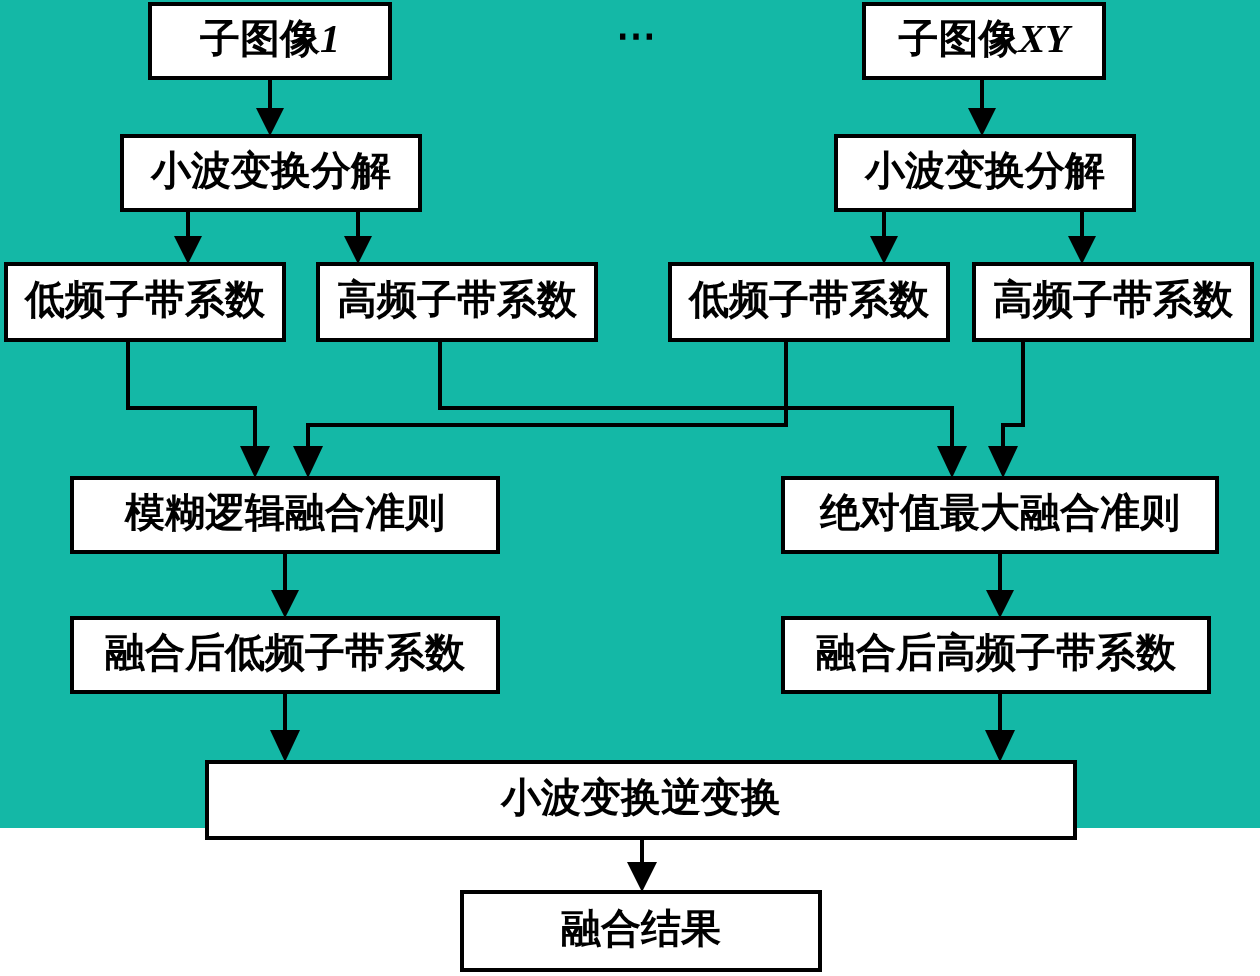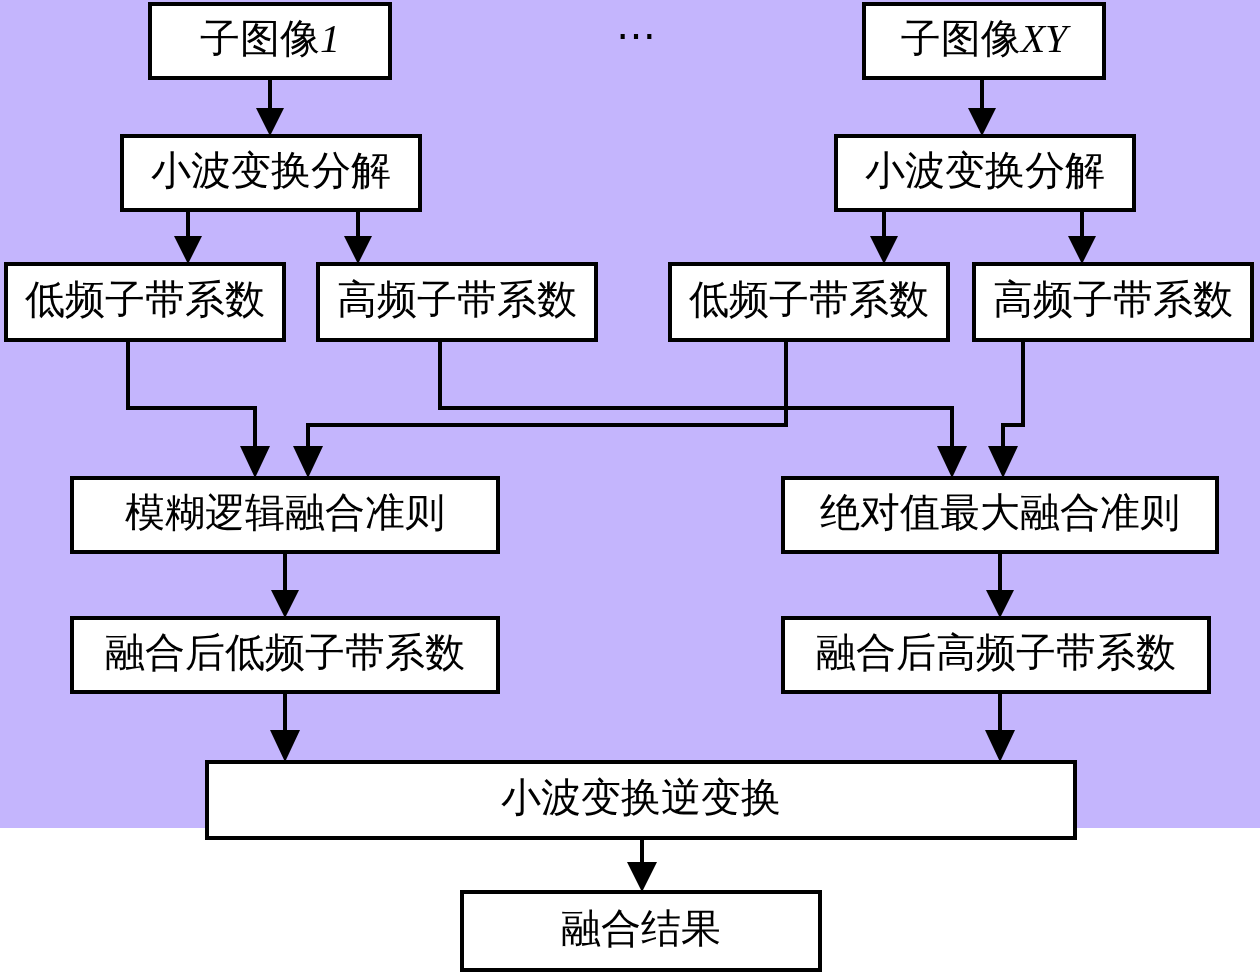--- a/index.html
+++ b/index.html
@@ -10,21 +10,22 @@
   body {
     width: 1260px;
     height: 976px;
     font-family: "Liberation Serif", "DejaVu Serif", serif;
     overflow: hidden;
   }
   #diagram-root {
     position: relative;
     width: 1260px;
     height: 828px;
-    background: #c4b5fd;
+    background: #14b8a6;
+    font-weight: bold;
   }
   svg.flow {
     display: block;
     width: 1260px;
     height: 976px;
   }
   .node-rect {
     fill: #ffffff;
     stroke: #000000;
     stroke-width: 4;

